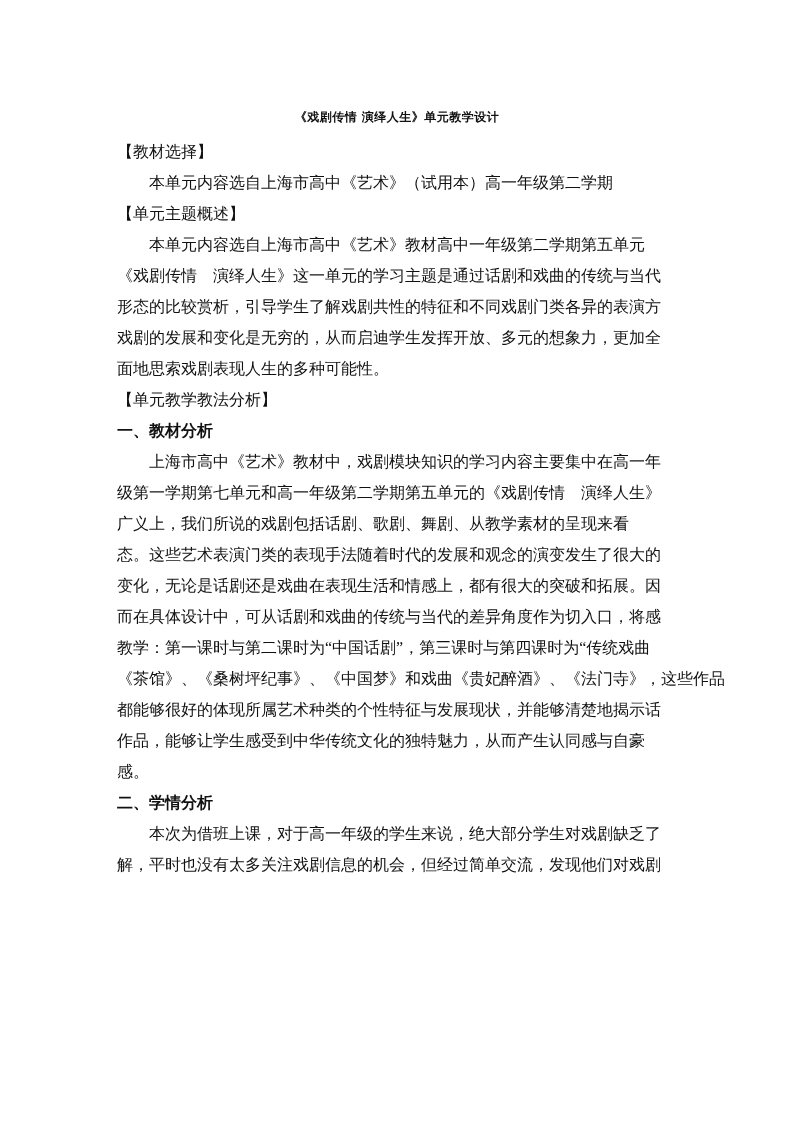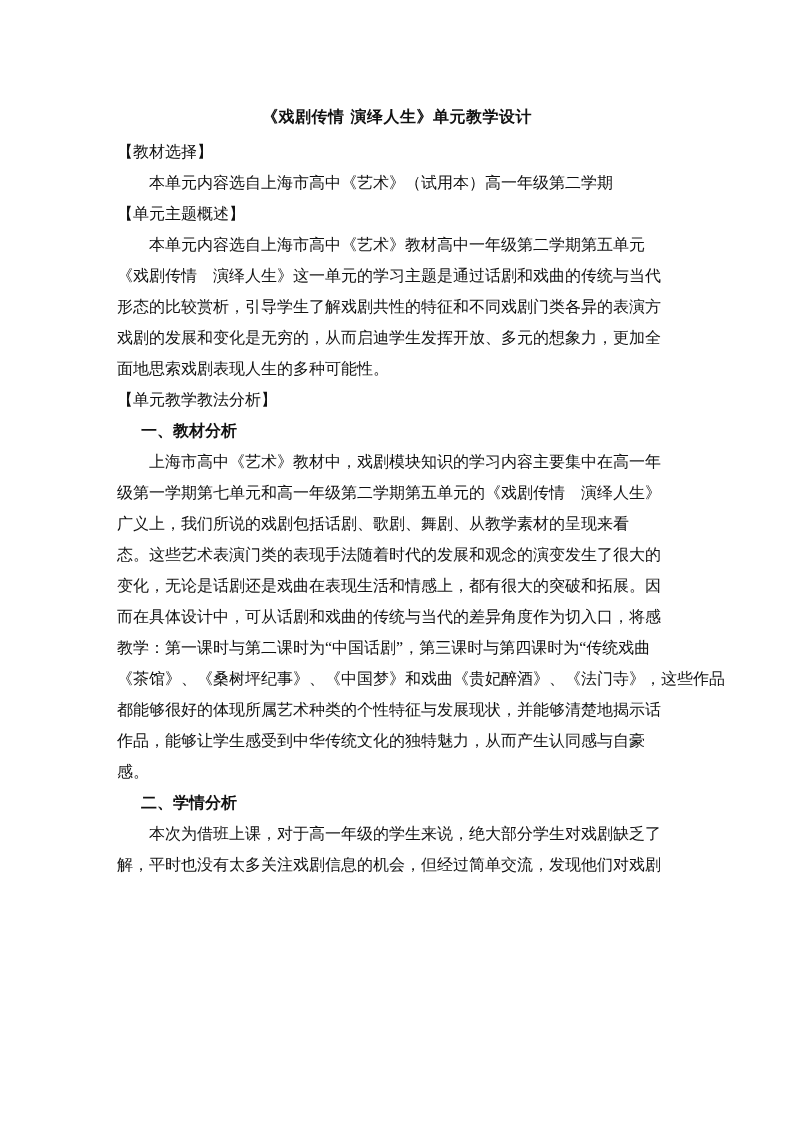--- a/index.html
+++ b/index.html
@@ -1,22 +1,22 @@
 <!DOCTYPE html>
 <html><head>
 <meta charset="utf-8">
 <style>
   html, body { margin: 0; padding: 0; background: #ffffff; }
   body { width: 794px; height: 1123px; position: relative; overflow: hidden;
          font-family: "DejaVu Sans", "Liberation Sans", sans-serif; color: #111; }
   .page { position: absolute; left: 117px; top: 100px; width: 560px; }
-  .title { text-align: center; font-weight: bold; font-size: 16px; line-height: 34px; margin: 0 0 2px 0; letter-spacing: 0.5px; }
+  .title { text-align: center; font-weight: bold; font-size: 12px; line-height: 34px; margin: 0 0 2px 0; letter-spacing: 0.5px; }
   .line { font-size: 16px; line-height: 31px; height: 31px; white-space: nowrap; font-family: Liberation Serif, serif; }
   .bracket { font-family: Liberation Serif, serif; }
-  .bold { font-weight: bold; margin-left: 24px; }
+  .bold { font-weight: bold; }
   .indent { padding-left: 32px; }
 </style>
 </head>
 <body>
 
 <div class="page">
   <div class="title">《戏剧传情 演绎人生》单元教学设计</div>
 
   <div class="line bracket">【教材选择】</div>
   <div class="line indent">本单元内容选自上海市高中《艺术》（试用本）高一年级第二学期</div>

